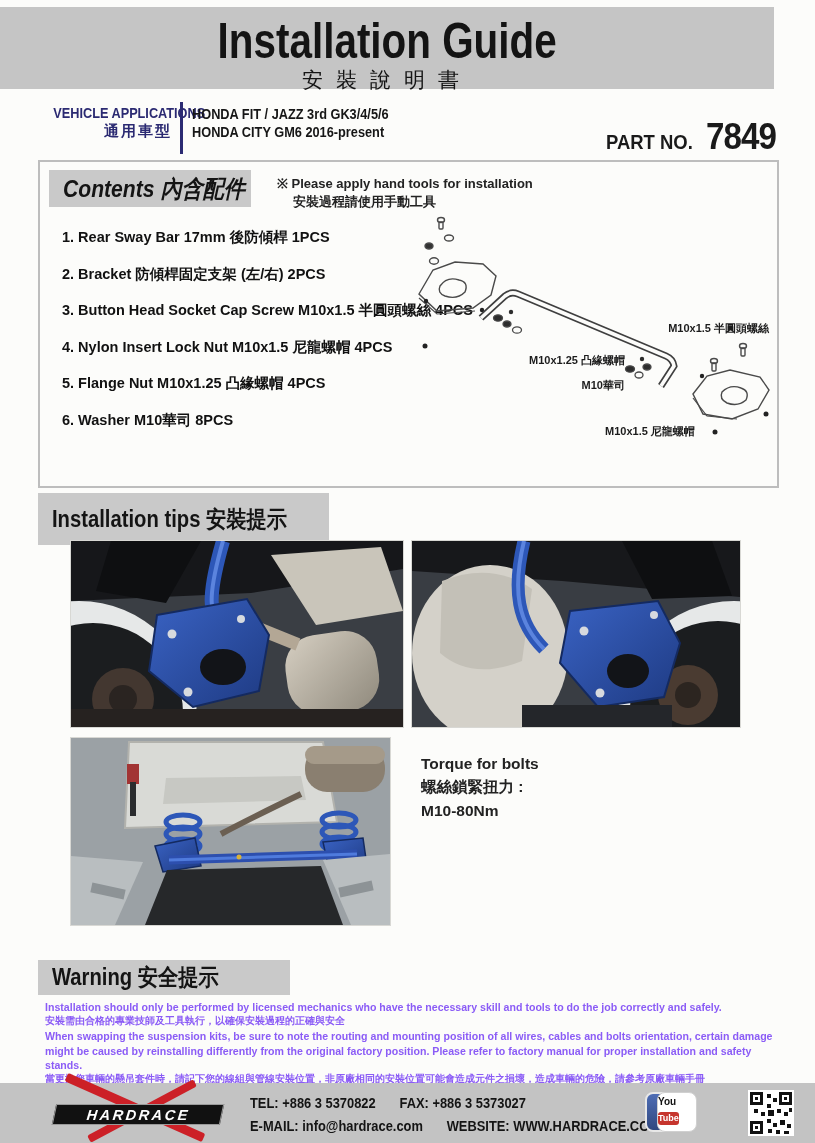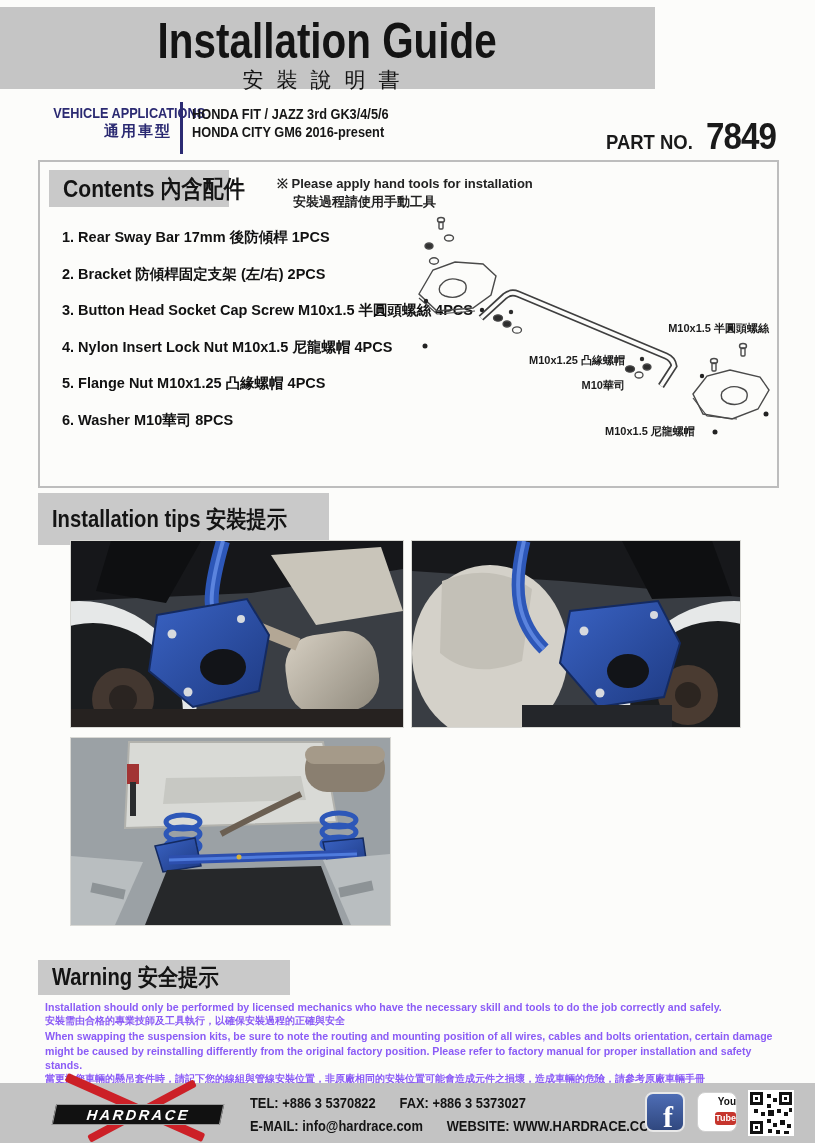--- a/index.html
+++ b/index.html
@@ -1,39 +1,39 @@
 <!DOCTYPE html>
 <html><head>
 <meta charset="utf-8">
 <style>
   * { margin:0; padding:0; box-sizing:border-box; }
   body { background:#e9e9e9; font-family:"Liberation Sans", sans-serif; }
   #page { position:relative; width:815px; height:1143px; margin:0 auto; background:#fcfcfa; overflow:hidden; color:#1a1a1a; }
 
   
-  .band { position:absolute; left:0; top:7px; width:655px; height:82px; background:#c5c5c5; text-align:center; }
+  .band { position:absolute; left:0; top:7px; width:774px; height:82px; background:#c5c5c5; text-align:center; }
   .title { display:inline-block; margin-top:6px; font-size:47px; font-weight:bold; letter-spacing:0px; color:#141414; transform:scaleX(0.86) scaleY(1.08); transform-origin:center; }
   .subtitle { display:block; font-size:21px; font-weight:normal; letter-spacing:13px; color:#141414; margin-top:-2px; }
 
   
   .veh-label { position:absolute; left:20px; top:104px; width:152px; text-align:right; color:#2b2a72; font-weight:bold; line-height:1.15; }
   .veh-label .l1 { display:inline-block; font-size:15.5px; transform:scaleX(0.82); transform-origin:right center; white-space:nowrap; }
   .veh-label .l2 { font-size:15px; letter-spacing:2px; }
   .veh-divider { position:absolute; left:180px; top:102px; width:3px; height:52px; background:#2b2a72; }
   .models { position:absolute; left:192px; top:105px; font-weight:bold; color:#161616; line-height:1.25; }
   .models div { font-size:14.5px; transform:scaleX(0.88); transform-origin:left center; white-space:nowrap; }
   .partno { position:absolute; right:36px; top:116px; white-space:nowrap; }
   .partno .pl { font-size:21px; font-weight:bold; vertical-align:baseline; display:inline-block; transform:scaleX(0.88); }
   .partno .pn { font-size:36px; font-weight:bold; letter-spacing:-1px; display:inline-block; transform:scaleX(0.92); }
 
   
   .contents-box { position:absolute; left:38px; top:160px; width:741px; height:328px; border:2px solid #bdbdbd; background:#fcfcfa; }
   .sec-label { position:absolute; background:#c9c9c9; display:flex; align-items:center; padding-left:14px; }
   .sec-label span { font-weight:bold; color:#141414; white-space:nowrap; display:inline-block; transform:scaleX(0.88); transform-origin:left center; }
-  .lbl-contents { left:9px; top:8px; width:180px; height:37px; }
+  .lbl-contents { left:9px; top:8px; width:202px; height:37px;font-style:italic; }
   .lbl-contents span { font-size:24px; }
   .note { position:absolute; left:237px; top:13px; font-size:13px; font-weight:bold; color:#222; line-height:1.35; }
   .note .n2 { padding-left:16px; font-weight:600; }
   .parts-list { position:absolute; left:22px; top:66px; list-style:none; }
   .parts-list li { font-size:14.5px; font-weight:600; color:#111; margin-bottom:17.5px; white-space:nowrap; }
   .diagram { position:absolute; right:2px; top:44px; }
   .dg-label { font-size:11px; font-weight:bold; fill:#1c1c1c; }
 
   
   .lbl-tips { left:38px; top:493px; width:291px; height:52px; }
@@ -58,21 +58,21 @@
   .logo .x1 { width:150px; height:9px; left:8px; top:8px; transform:rotate(24deg); }
   .logo .x2 { width:120px; height:8px; left:30px; top:12px; transform:rotate(-28deg); }
   .logo .plate { position:absolute; left:2px; top:9px; width:168px; height:21px; background:#111; border:1.5px solid #9a9a9a; transform:skewX(-12deg); display:flex; align-items:center; justify-content:center; }
   .logo .plate span { color:#fff; font-style:italic; font-weight:bold; font-size:14.5px; letter-spacing:2.5px; transform:skewX(6deg); }
   .contact { position:absolute; left:250px; top:9px; font-weight:bold; color:#141414; line-height:1.65; }
   .contact div { font-size:14px; transform:scaleX(0.92); transform-origin:left center; white-space:nowrap; }
   .contact .gap { display:inline-block; width:22px; }
   .soc { position:absolute; top:9px; }
   .fb { left:645px; width:40px; height:40px; border-radius:8px; background:linear-gradient(#4e6db5,#30487f); border:2px solid #e8e8e8; display:flex; align-items:flex-end; justify-content:center; overflow:hidden; }
   .fb span { color:#fff; font-weight:bold; font-size:30px; font-family:"Liberation Serif", serif; line-height:0.9; margin-right:-6px; }
-  .yt { left:697px; width:40px; height:40px; border-radius:8px; background:#fff; border:1px solid #d0d0d0; text-align:right; }
+  .yt { left:657px; width:40px; height:40px; border-radius:8px; background:#fff; border:1px solid #d0d0d0; text-align:left; }
   .yt .yt-top { font-size:10px; font-weight:bold; color:#111; display:block; margin-top:4px; line-height:1; }
   .yt .yt-bot { display:inline-block; background:#c6352d; color:#fff; font-size:9px; font-weight:bold; border-radius:3px; padding:2px 0; margin-top:2px; line-height:1; }
   .qr { left:748px; top:7px; position:absolute; }
 </style>
 </head>
 <body>
 
 <div id="page">
 
   <div class="band">
@@ -246,20 +246,25 @@
       <path d="M98,122 L286,116" stroke="#4f7bdd" stroke-width="3" fill="none"></path>
       <circle cx="168" cy="119" r="2.5" fill="#d8b23a"></circle>
       <path d="M96,132 L250,128 L272,187 L74,187 Z" fill="#26282a"></path>
       <path d="M0,118 L72,124 L44,187 L0,187 Z" fill="#b9bec0"></path>
       <path d="M319,116 L252,122 L280,187 L319,187 Z" fill="#b9bec0"></path>
       <rect x="20" y="148" width="34" height="10" fill="#8d9396" transform="rotate(12 37 153)"></rect>
       <rect x="268" y="146" width="34" height="10" fill="#8d9396" transform="rotate(-12 285 151)"></rect>
     </svg>
   </div>
 
+  <div class="torque">
+    <div>Torque for  bolts</div>
+    <div>螺絲鎖緊扭力 :</div>
+    <div>M10-80Nm</div>
+  </div>
 
   <div class="sec-label lbl-warn">
     <span>Warning 安全提示</span>
   </div>
   <div class="warn-text">
     <p class="en">Installation should only be performed by licensed mechanics who have the necessary skill and tools to do the job correctly and safely.</p>
     <p class="zh">安裝需由合格的專業技師及工具執行，以確保安裝過程的正確與安全</p>
     <p class="en">When swapping the suspension kits, be sure to note the routing and mounting position of all wires, cables and bolts orientation, certain damage might be caused by reinstalling differently from the original factory position. Please refer to factory manual for proper installation and safety stands.</p>
     <p class="zh">當更換您車輛的懸吊套件時，請記下您的線組與管線安裝位置，非原廠相同的安裝位置可能會造成元件之損壞，造成車輛的危險，請參考原廠車輛手冊</p>
   </div>

